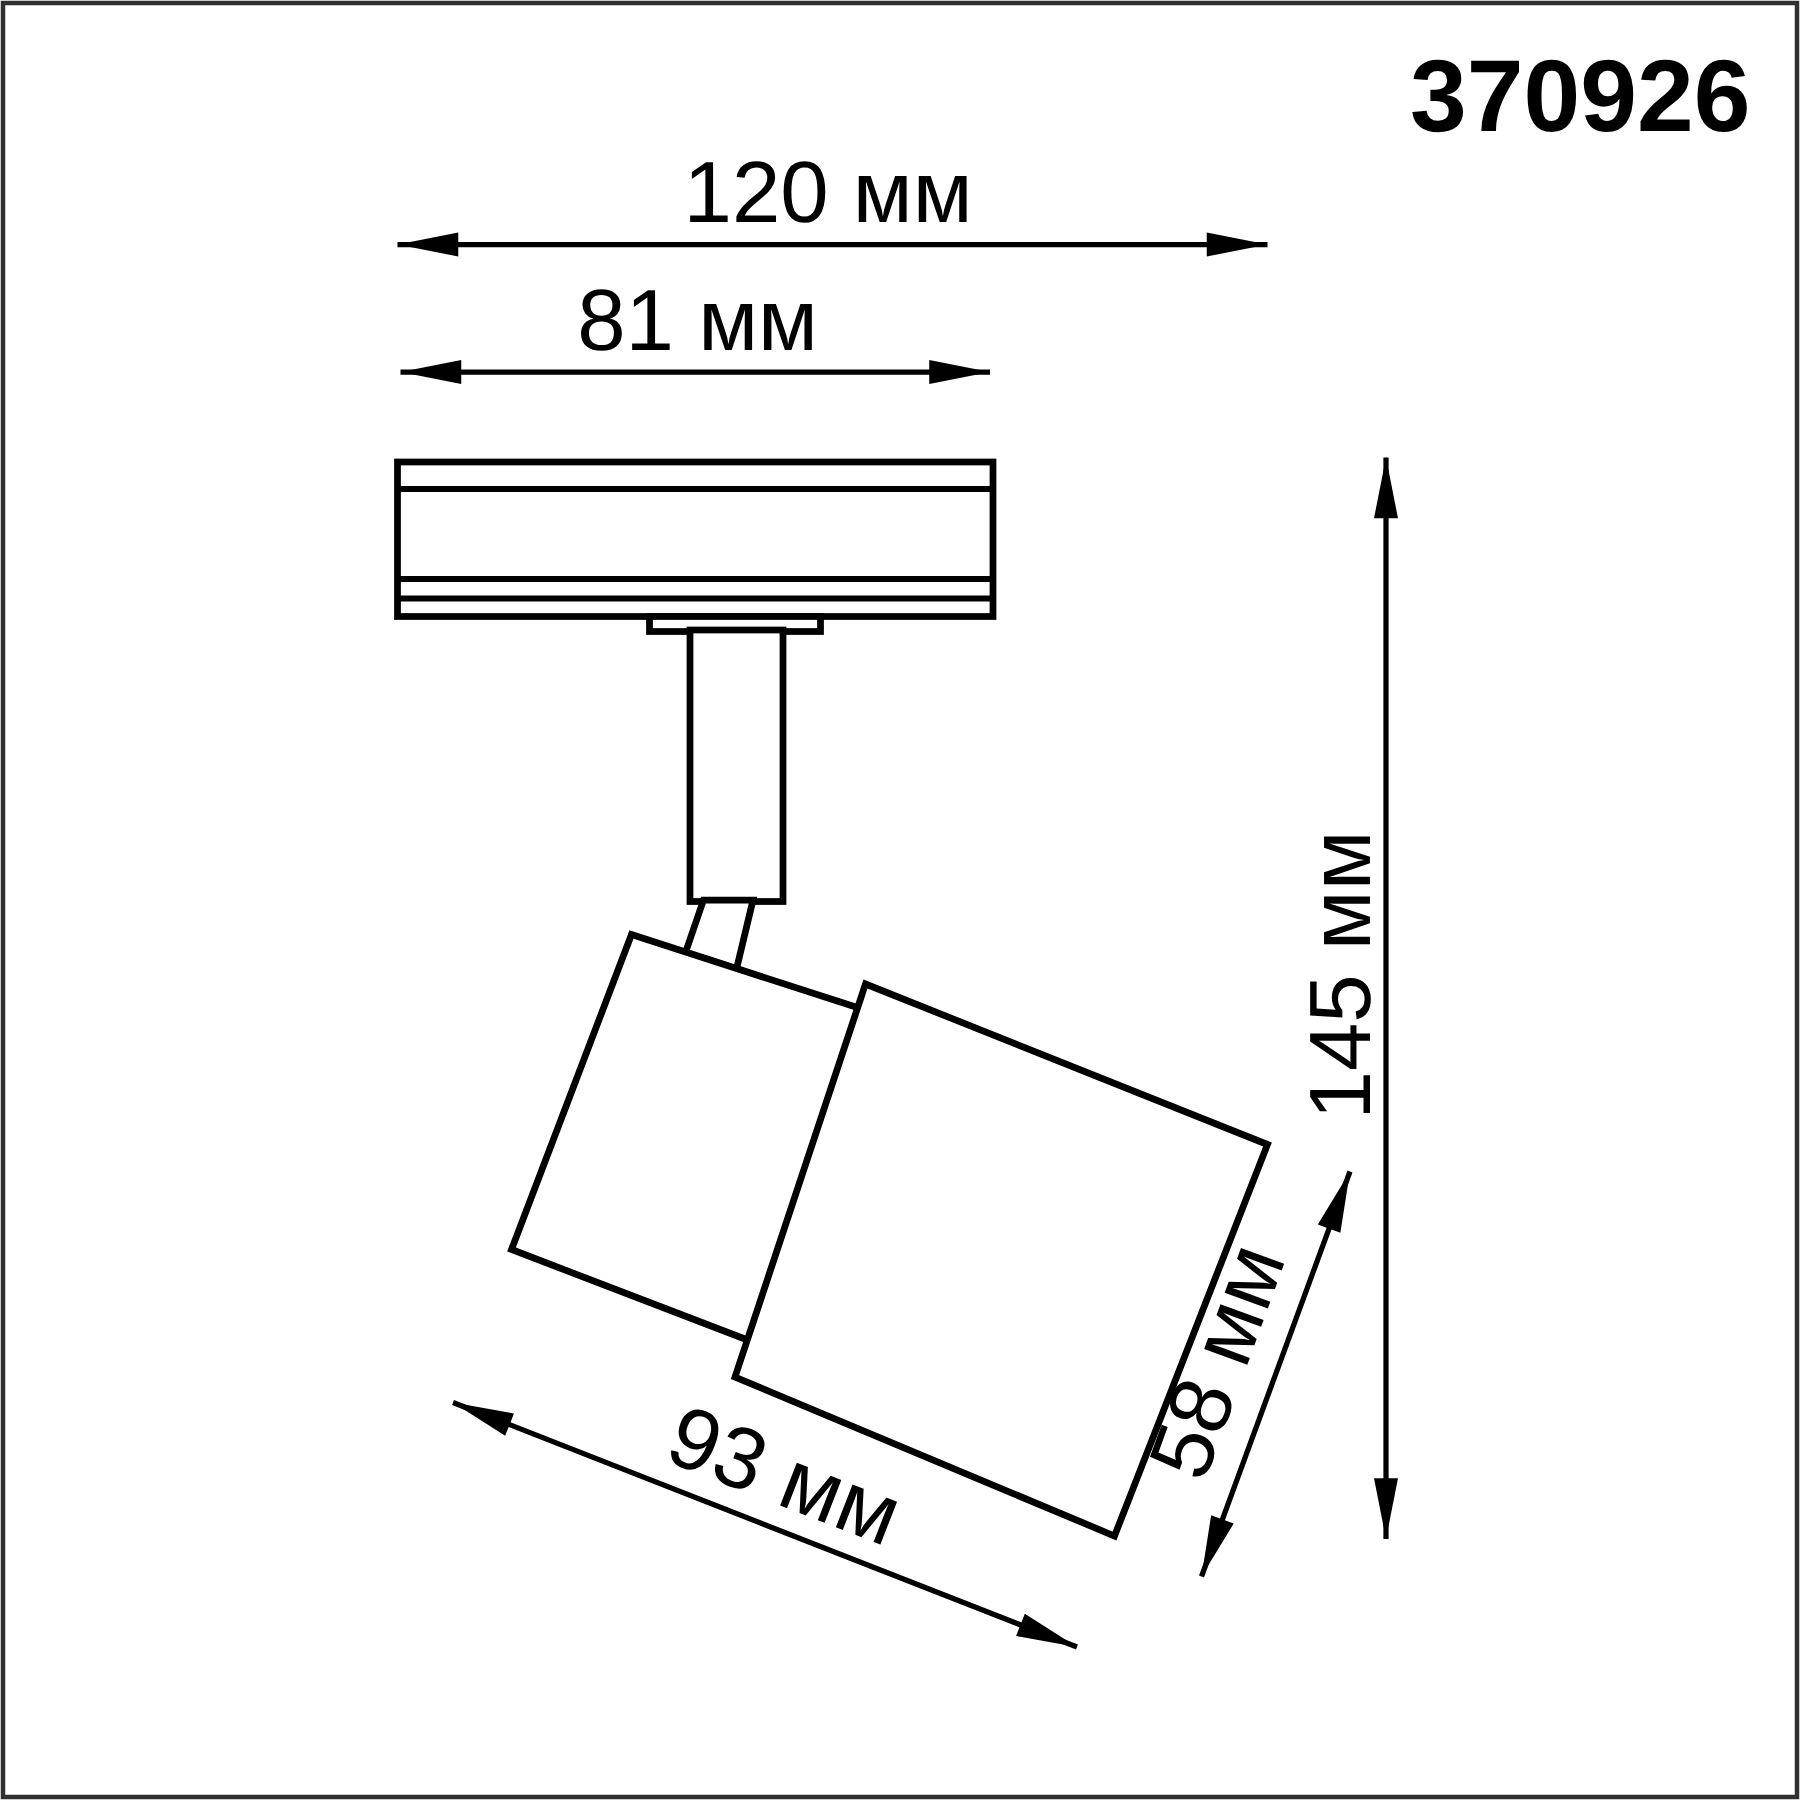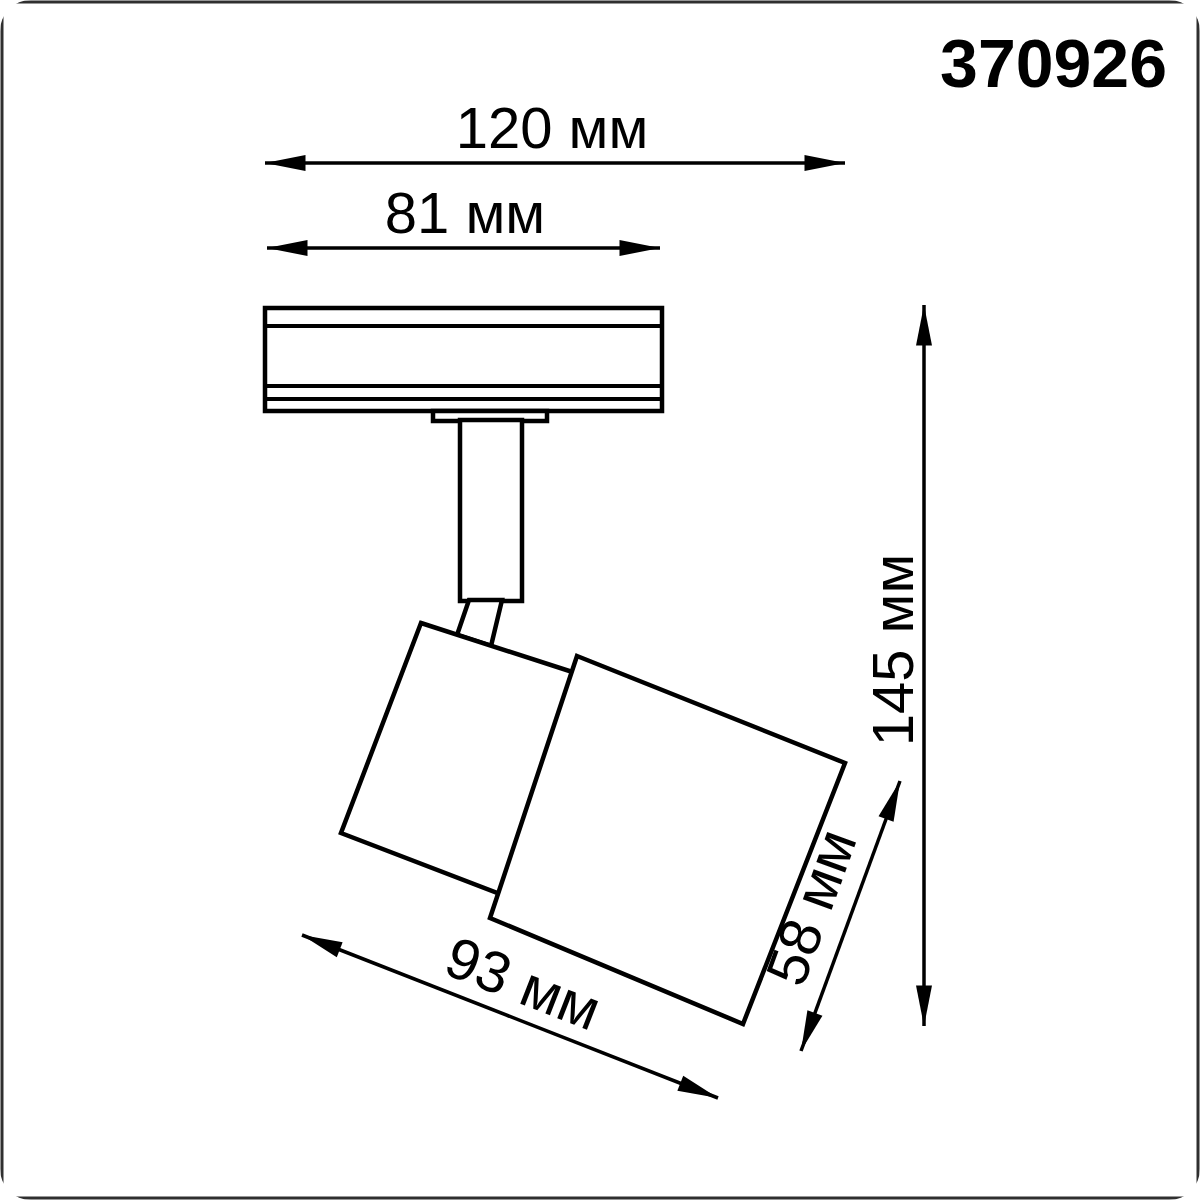--- a/index.html
+++ b/index.html
@@ -6,21 +6,20 @@
     margin: 0;
     padding: 0;
     background: #ffffff;
   }
   .page {
     position: relative;
     width: 1200px;
     height: 1200px;
     background: #ffffff;
     overflow: hidden;
-    border-radius: 31px;
   }
   svg { display: block; }
   text {
     font-family: "Liberation Sans", "DejaVu Sans", sans-serif;
     fill: #000000;
   }
   .dim-label { font-size: 58px; }
   .product-code { font-size: 68px; font-weight: bold; }
   .part {
     fill: #ffffff;

